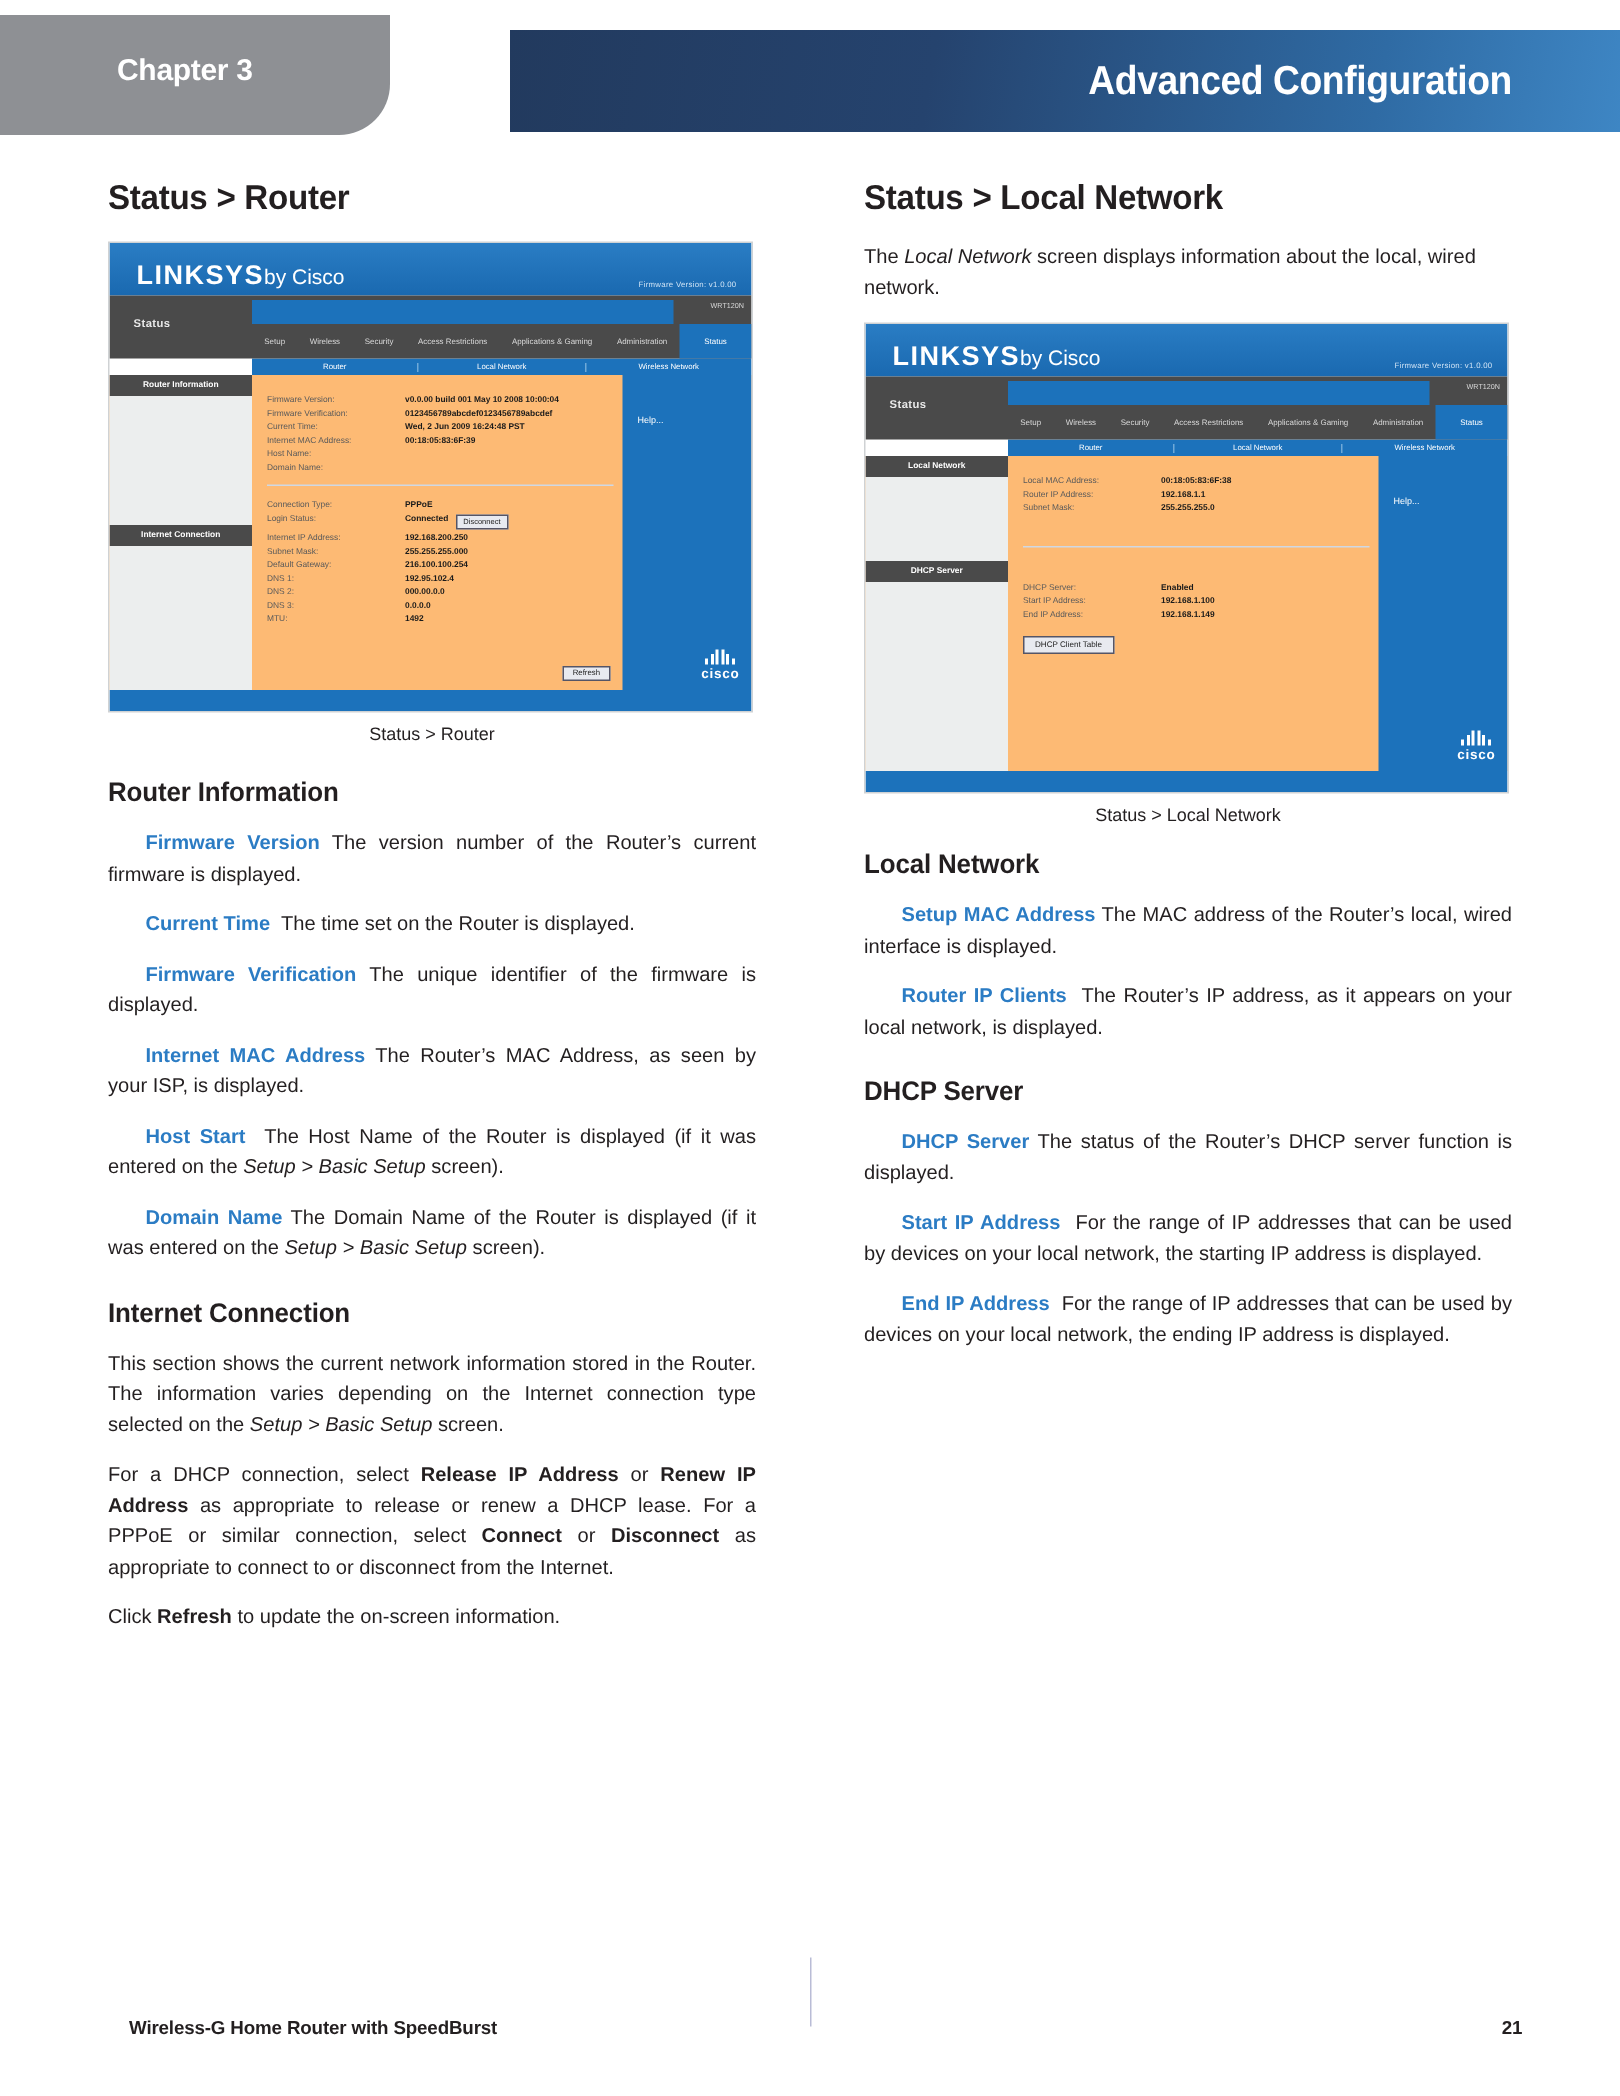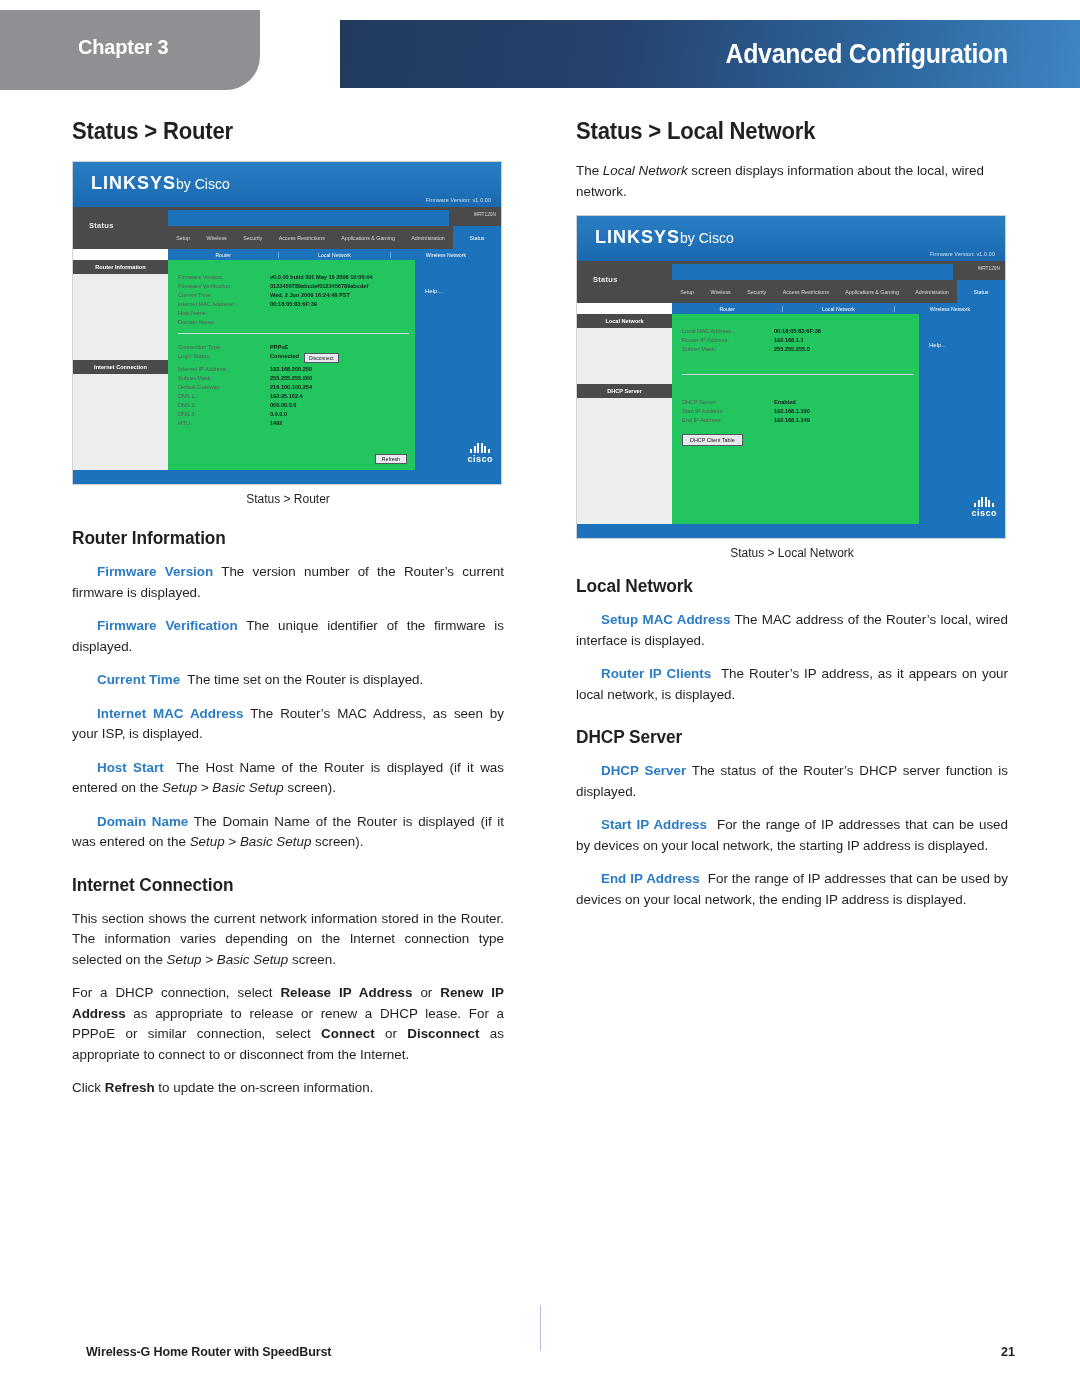--- a/index.html
+++ b/index.html
@@ -87,21 +87,21 @@
   
   .shot {
     width: 430px; background: #ffffff;
     border: 1px solid #cfd2d4;
     position: relative; overflow: hidden;
     filter: blur(0.35px);
   }
   .shot-inner { position: relative; }
   .shot-top {
     background: #1d6fb8;
-    height: 45px; position: relative;
+    height: 35px; position: relative;
     background: linear-gradient(180deg,#2a7dc4 0%, #1a69b0 100%);
   }
   .logo {
     position: absolute; left: 18px; top: 11px;
     color: #fff; font-size: 18px; font-weight: bold; letter-spacing: 1px;
     font-family: "Liberation Sans", sans-serif;
   }
   .logo .byc { font-size: 14px; font-weight: normal; letter-spacing: 0; }
   .fwver {
     position: absolute; right: 10px; bottom: 4px;
@@ -132,21 +132,21 @@
   .shot-tab.active { background: #1c72bb; color: #ffffff; flex: 0 0 48px; }
   .shot-subtabs {
     background: #1c72bb; height: 11px; margin-left: 95px;
     display: flex; align-items: center;
   }
   .shot-subtab {
     flex: 1; text-align: center; color: #ffffff; font-size: 5.2px;
     border-right: 1px solid #6fa9d8;
   }
   .shot-subtab:last-child { border-right: none; }
-  .shot-body { display: flex; min-height: 210px; background: #22c55e; }
+  .shot-body { display: flex; min-height: 210px; background: #fdba74; }
   .shot-side { width: 95px; background: #eceeee; position: relative; }
   .shot-sidehead {
     background: #4a4a4a; color: #ffffff; font-size: 5.6px; font-weight: bold;
     padding: 4px 3px; text-align: center;
   }
   .shot-main { flex: 1; position: relative; padding: 14px 6px 6px 10px; }
   .shot-right {
     width: 86px; background: #1c72bb; position: relative;
   }
   .shot-help {
@@ -330,23 +330,23 @@
           <div class="shot-foot"></div>
         </div>
       </div>
       <div class="caption">Status &gt; Router</div>
     </div>
 
     <h3 class="sub-title">Router Information</h3>
 
     <p class="body"><span class="lbl">Firmware Version</span> <span>The version number of the Router’s current firmware is displayed.</span></p>
 
+    <p class="body lead"><span class="lbl">Current Time</span>&nbsp; <span>The time set on the Router is displayed.</span></p>
+
     <p class="body"><span class="lbl">Firmware Verification</span> <span>The unique identifier of the firmware is displayed.</span></p>
-
-    <p class="body lead"><span class="lbl">Current Time</span>&nbsp; <span>The time set on the Router is displayed.</span></p>
 
     <p class="body"><span class="lbl">Internet MAC Address</span> <span>The Router’s MAC Address, as seen by your ISP, is displayed.</span></p>
 
     <p class="body"><span class="lbl">Host Start</span>&nbsp; <span>The Host Name of the Router is displayed (if it was entered on the </span><span class="it">Setup &gt; Basic Setup</span><span> screen).</span></p>
 
     <p class="body"><span class="lbl">Domain Name</span> <span>The Domain Name of the Router is displayed (if it was entered on the </span><span class="it">Setup &gt; Basic Setup</span><span> screen).</span></p>
 
     <h3 class="sub-title">Internet Connection</h3>
 
     <p class="body"><span>This section shows the current network information stored in the Router. The information varies depending on the Internet connection type selected on the </span><span class="it">Setup &gt; Basic Setup</span><span> screen.</span></p>

